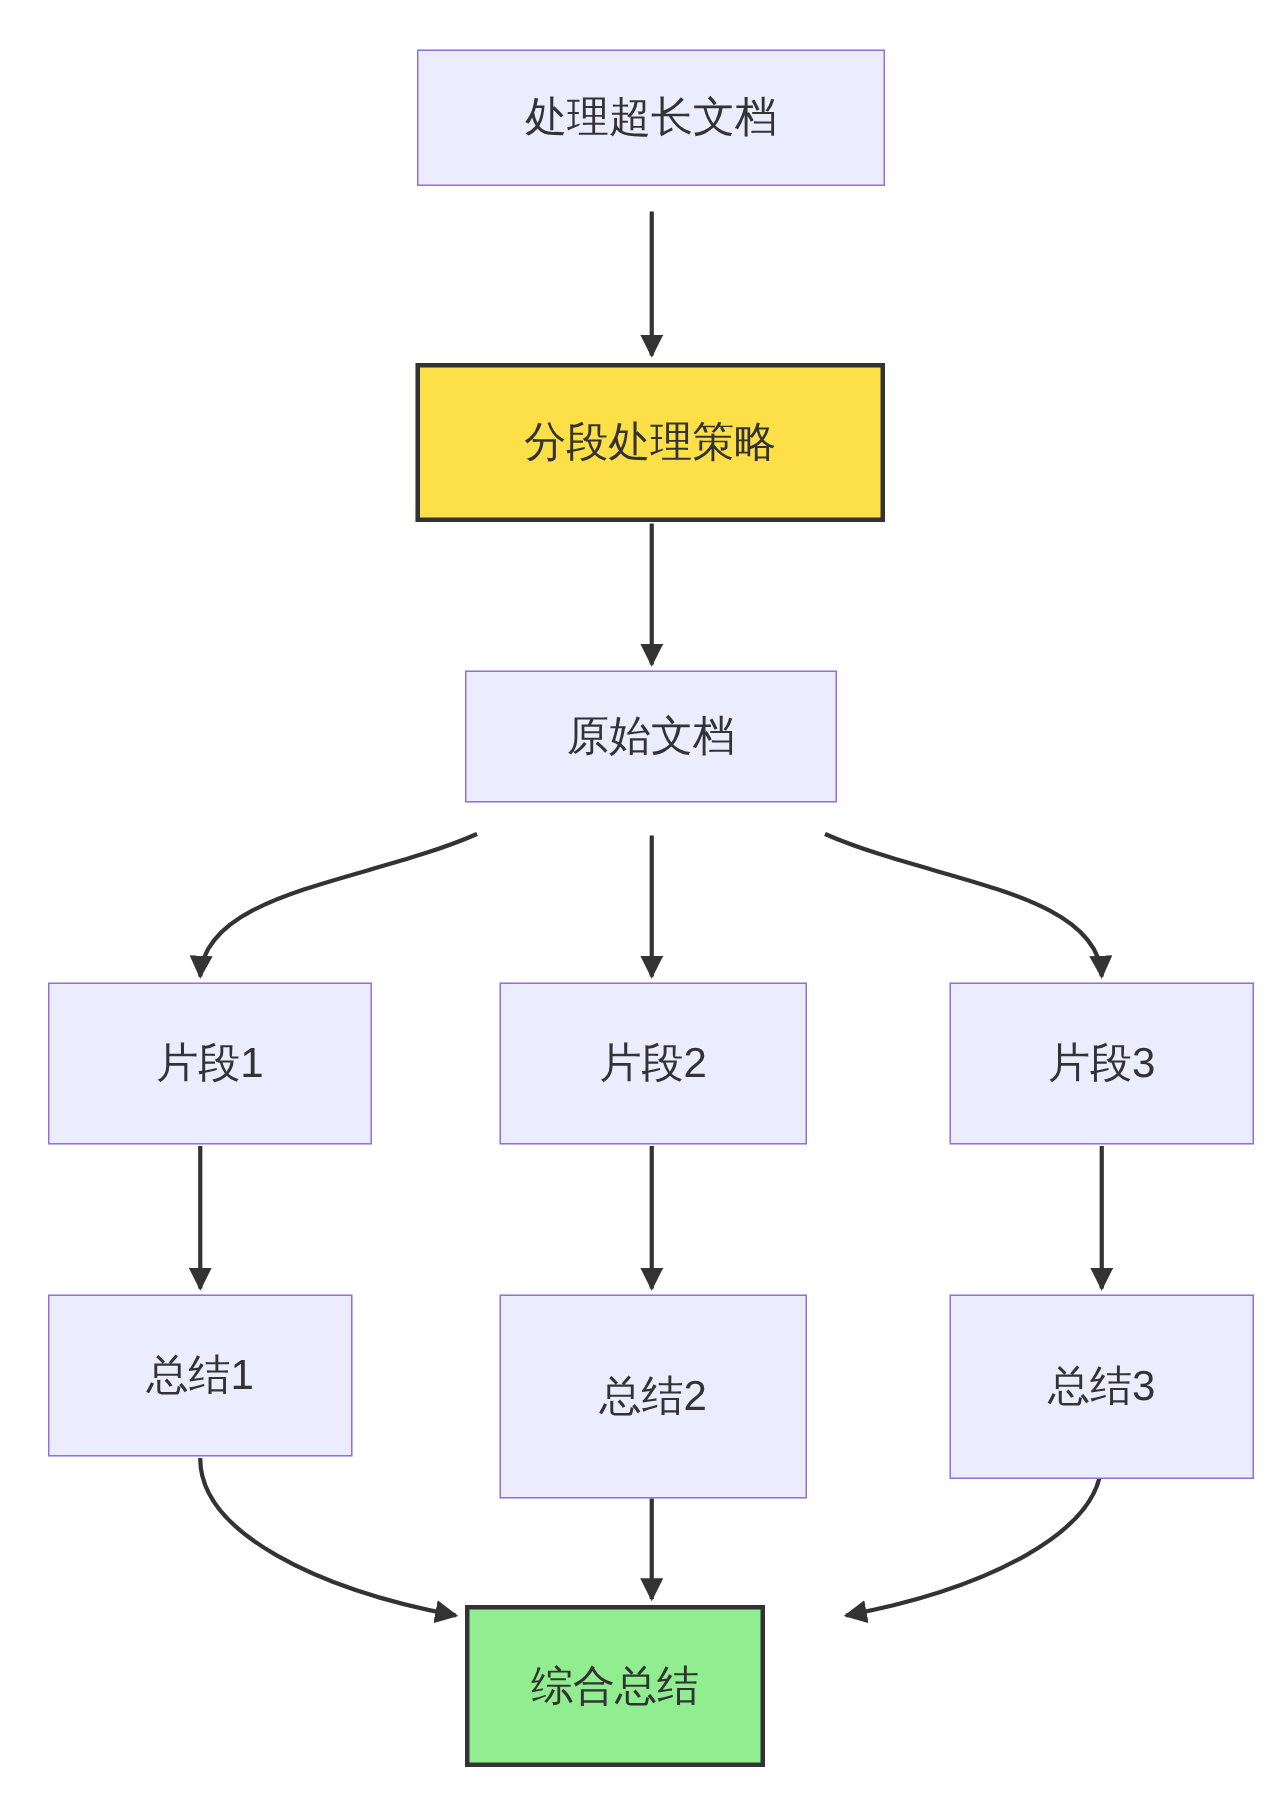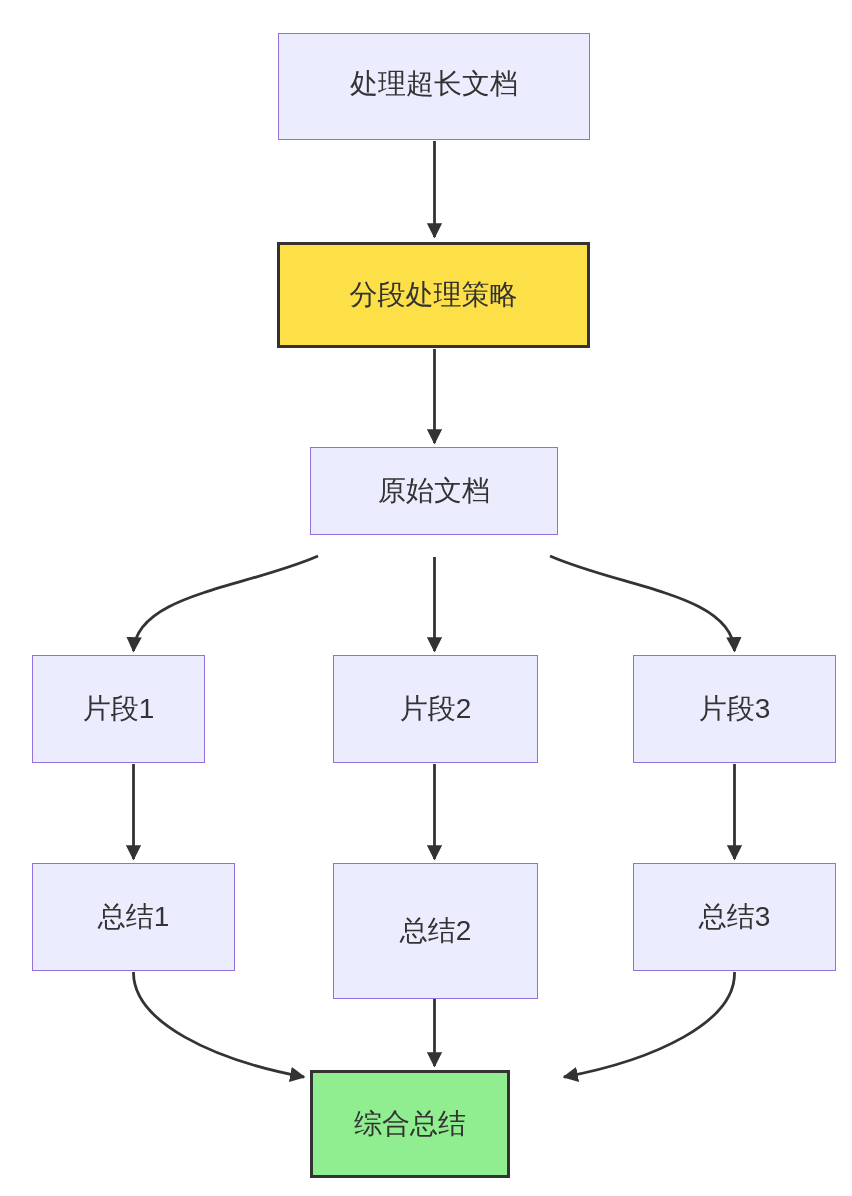--- a/index.html
+++ b/index.html
@@ -40,29 +40,29 @@
   }
   .node.highlight-purple {
     background: #fde047;
     border: 3.5px solid #333333;
   }
   .node.highlight-green {
     background: #90EE90;
     border: 3.5px solid #333333;
   }
   
-  #node-A  { left: 278px; top:   33px; width: 312px; height: 107px; font-family: Liberation Mono, monospace; }
+  #node-A  { left: 278px; top:   33px; width: 312px; height: 91px; }
   #node-B  { left: 277px; top:  242px; width: 313px; height: 106px; }
   #node-C  { left: 310px; top:  447px; width: 248px; height: 88px; }
-  #node-D1 { left:  32px; top:  655px; width: 173px; height: 108px; }
+  #node-D1 { left:  32px; top:  655px; width: 216px; height: 108px; }
   #node-D2 { left: 333px; top:  655px; width: 205px; height: 108px; }
   #node-D3 { left: 633px; top:  655px; width: 203px; height: 108px; }
   #node-E1 { left:  32px; top:  863px; width: 203px; height: 108px; }
   #node-E2 { left: 333px; top:  863px; width: 205px; height: 136px; }
-  #node-E3 { left: 633px; top:  863px; width: 203px; height: 108px; }
+  #node-E3 { left: 633px; top:  863px; width: 203px; height: 123px; }
   #node-F  { left: 310px; top: 1070px; width: 200px; height: 108px; }
 </style>
 </head>
 <body>
 
 <div class="canvas">
 
   <svg class="edges" viewBox="0 0 852 1196" fill="none" xmlns="http://www.w3.org/2000/svg">
     <defs>
       <marker id="arrow" viewBox="0 0 10 10" refX="9" refY="5" markerWidth="5.5" markerHeight="5.5" orient="auto-start-reverse" markerUnits="strokeWidth">

